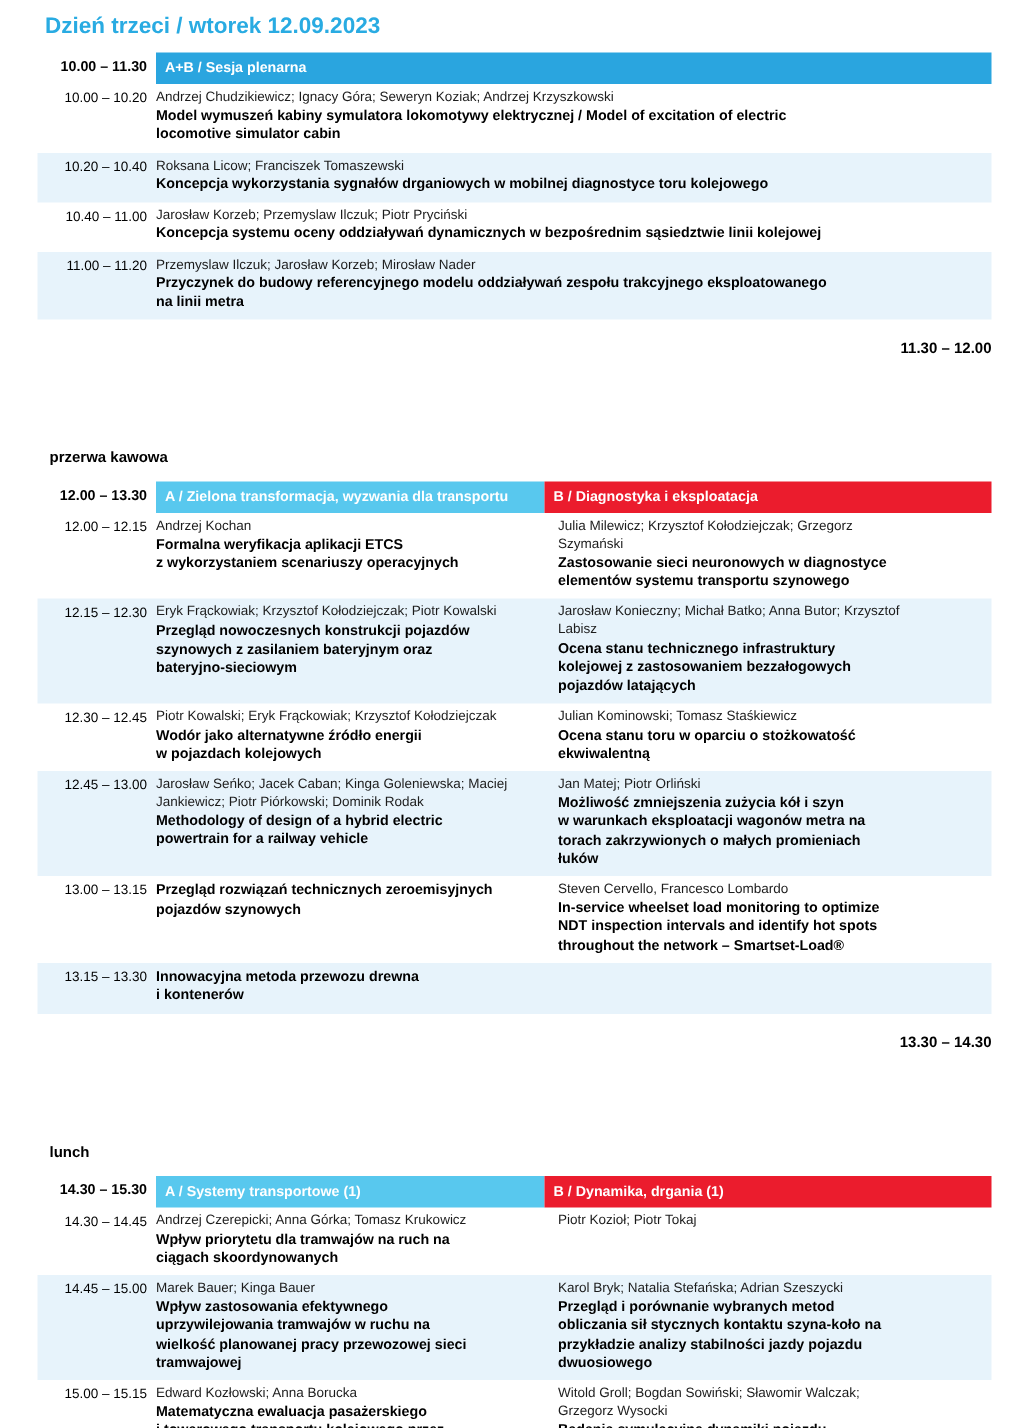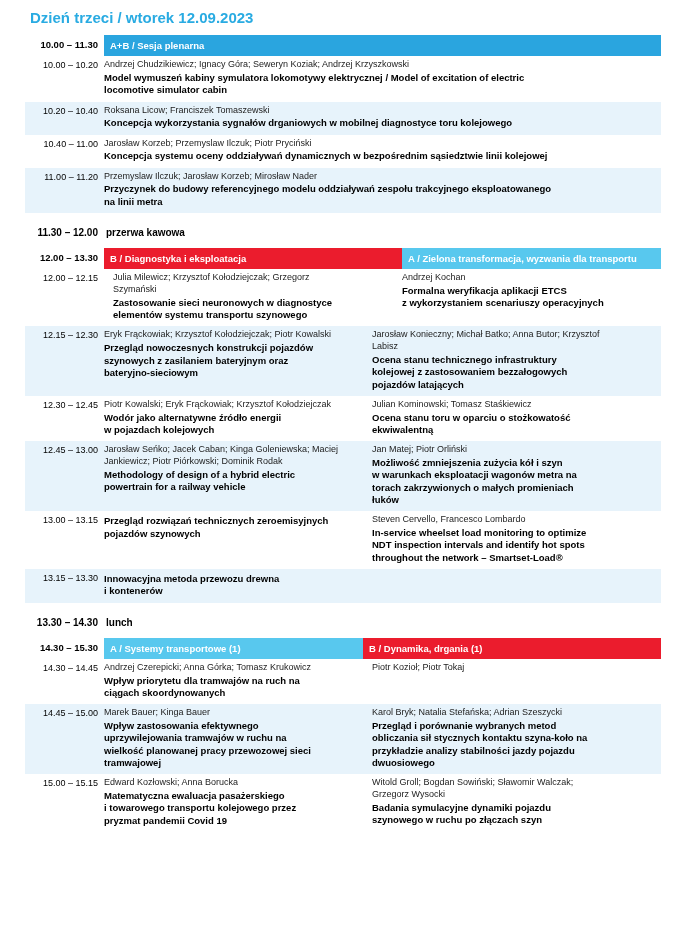--- a/index.html
+++ b/index.html
@@ -82,20 +82,21 @@
     color: var(--accent, #29ABE2);
   }
 
   
   .break-row {
     display: flex;
     margin: 13px 0 9px;
     font-weight: 700;
     font-size: 10px;
     line-height: 1.3;
+    flex-direction: column;
   }
   .break-row .time { flex: 0 0 73px; text-align: right; }
   .break-row .label { margin-left: 8px; }
 </style>
 </head>
 <body>
 
 <div class="page">
   <h1 class="page-title">Dzień trzeci / wtorek 12.09.2023</h1>
   <div class="schedule">
@@ -143,37 +144,37 @@
           </div>
         </div>
       </div>
       <div class="break-row">
         <div class="time">11.30 – 12.00</div>
         <div class="label">przerwa kawowa</div>
       </div>
       <div class="session-header">
         <div class="time">12.00 – 13.30</div>
         <div class="bands">
+          <div class="band band-a">A / Zielona transformacja, wyzwania dla transportu</div>
           <div class="band band-b">B / Diagnostyka i eksploatacja</div>
-          <div class="band band-a">A / Zielona transformacja, wyzwania dla transportu</div>
         </div>
       </div>
       <div class="row">
         <div class="time">12.00 – 12.15</div>
         <div class="cells">
+          <div class="cell cell-a">
+            <div class="talk-authors">Andrzej Kochan</div>
+            <div class="talk-title">Formalna weryfikacja aplikacji ETCS
+z wykorzystaniem scenariuszy operacyjnych</div>
+          </div>
           <div class="cell cell-b">
             <div class="talk-authors">Julia Milewicz; Krzysztof Kołodziejczak; Grzegorz
 Szymański</div>
             <div class="talk-title">Zastosowanie sieci neuronowych w diagnostyce
 elementów systemu transportu szynowego</div>
-          </div>
-          <div class="cell cell-a">
-            <div class="talk-authors">Andrzej Kochan</div>
-            <div class="talk-title">Formalna weryfikacja aplikacji ETCS
-z wykorzystaniem scenariuszy operacyjnych</div>
           </div>
         </div>
       </div>
       <div class="row striped">
         <div class="time">12.15 – 12.30</div>
         <div class="cells">
           <div class="cell cell-a">
             <div class="talk-authors">Eryk Frąckowiak; Krzysztof Kołodziejczak; Piotr Kowalski</div>
             <div class="talk-title">Przegląd nowoczesnych konstrukcji pojazdów
 szynowych z zasilaniem bateryjnym oraz

